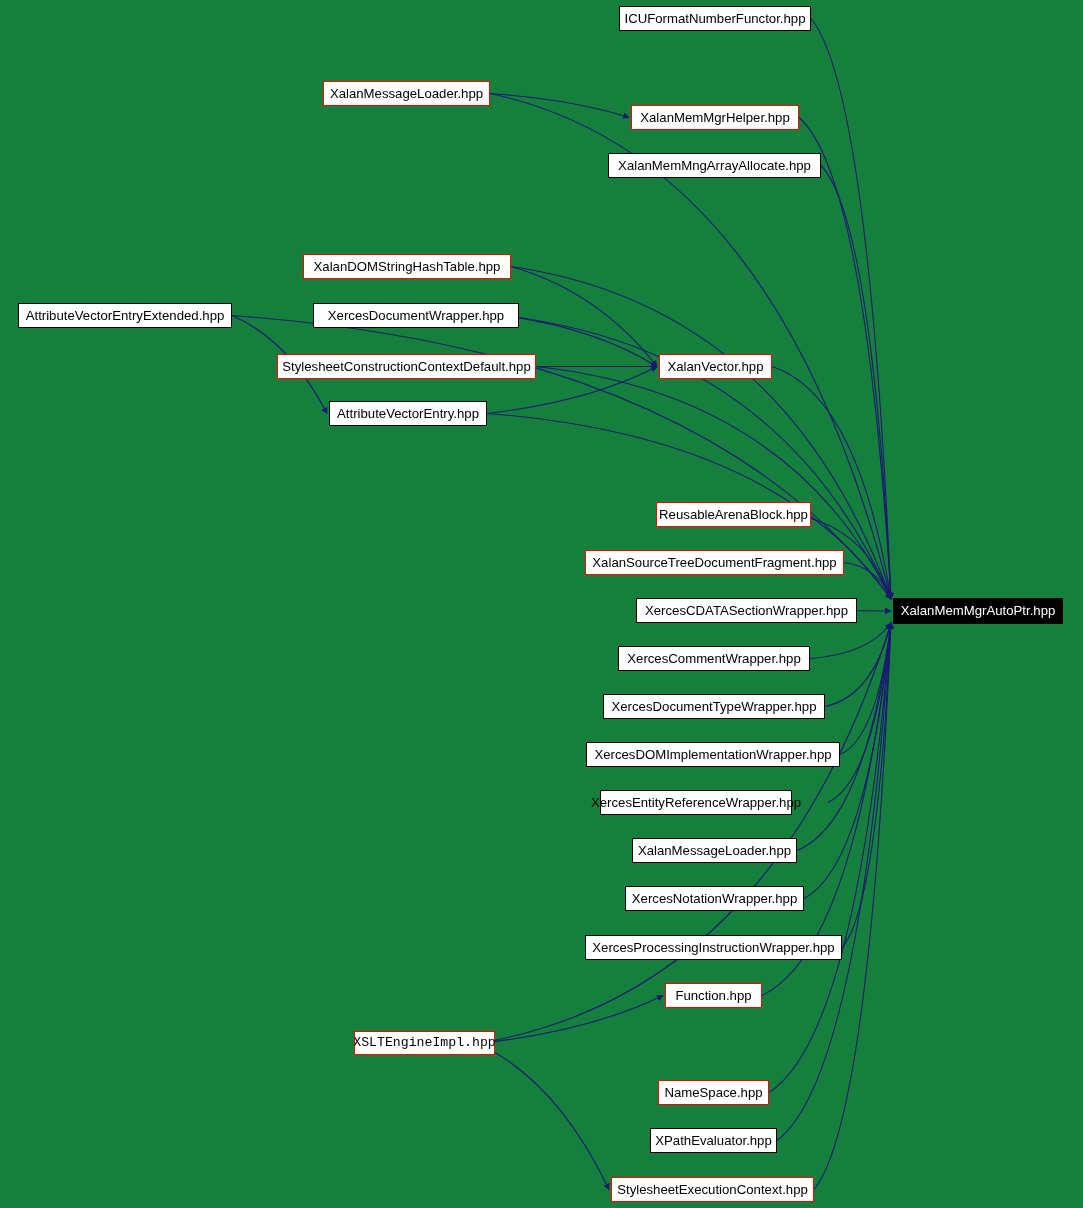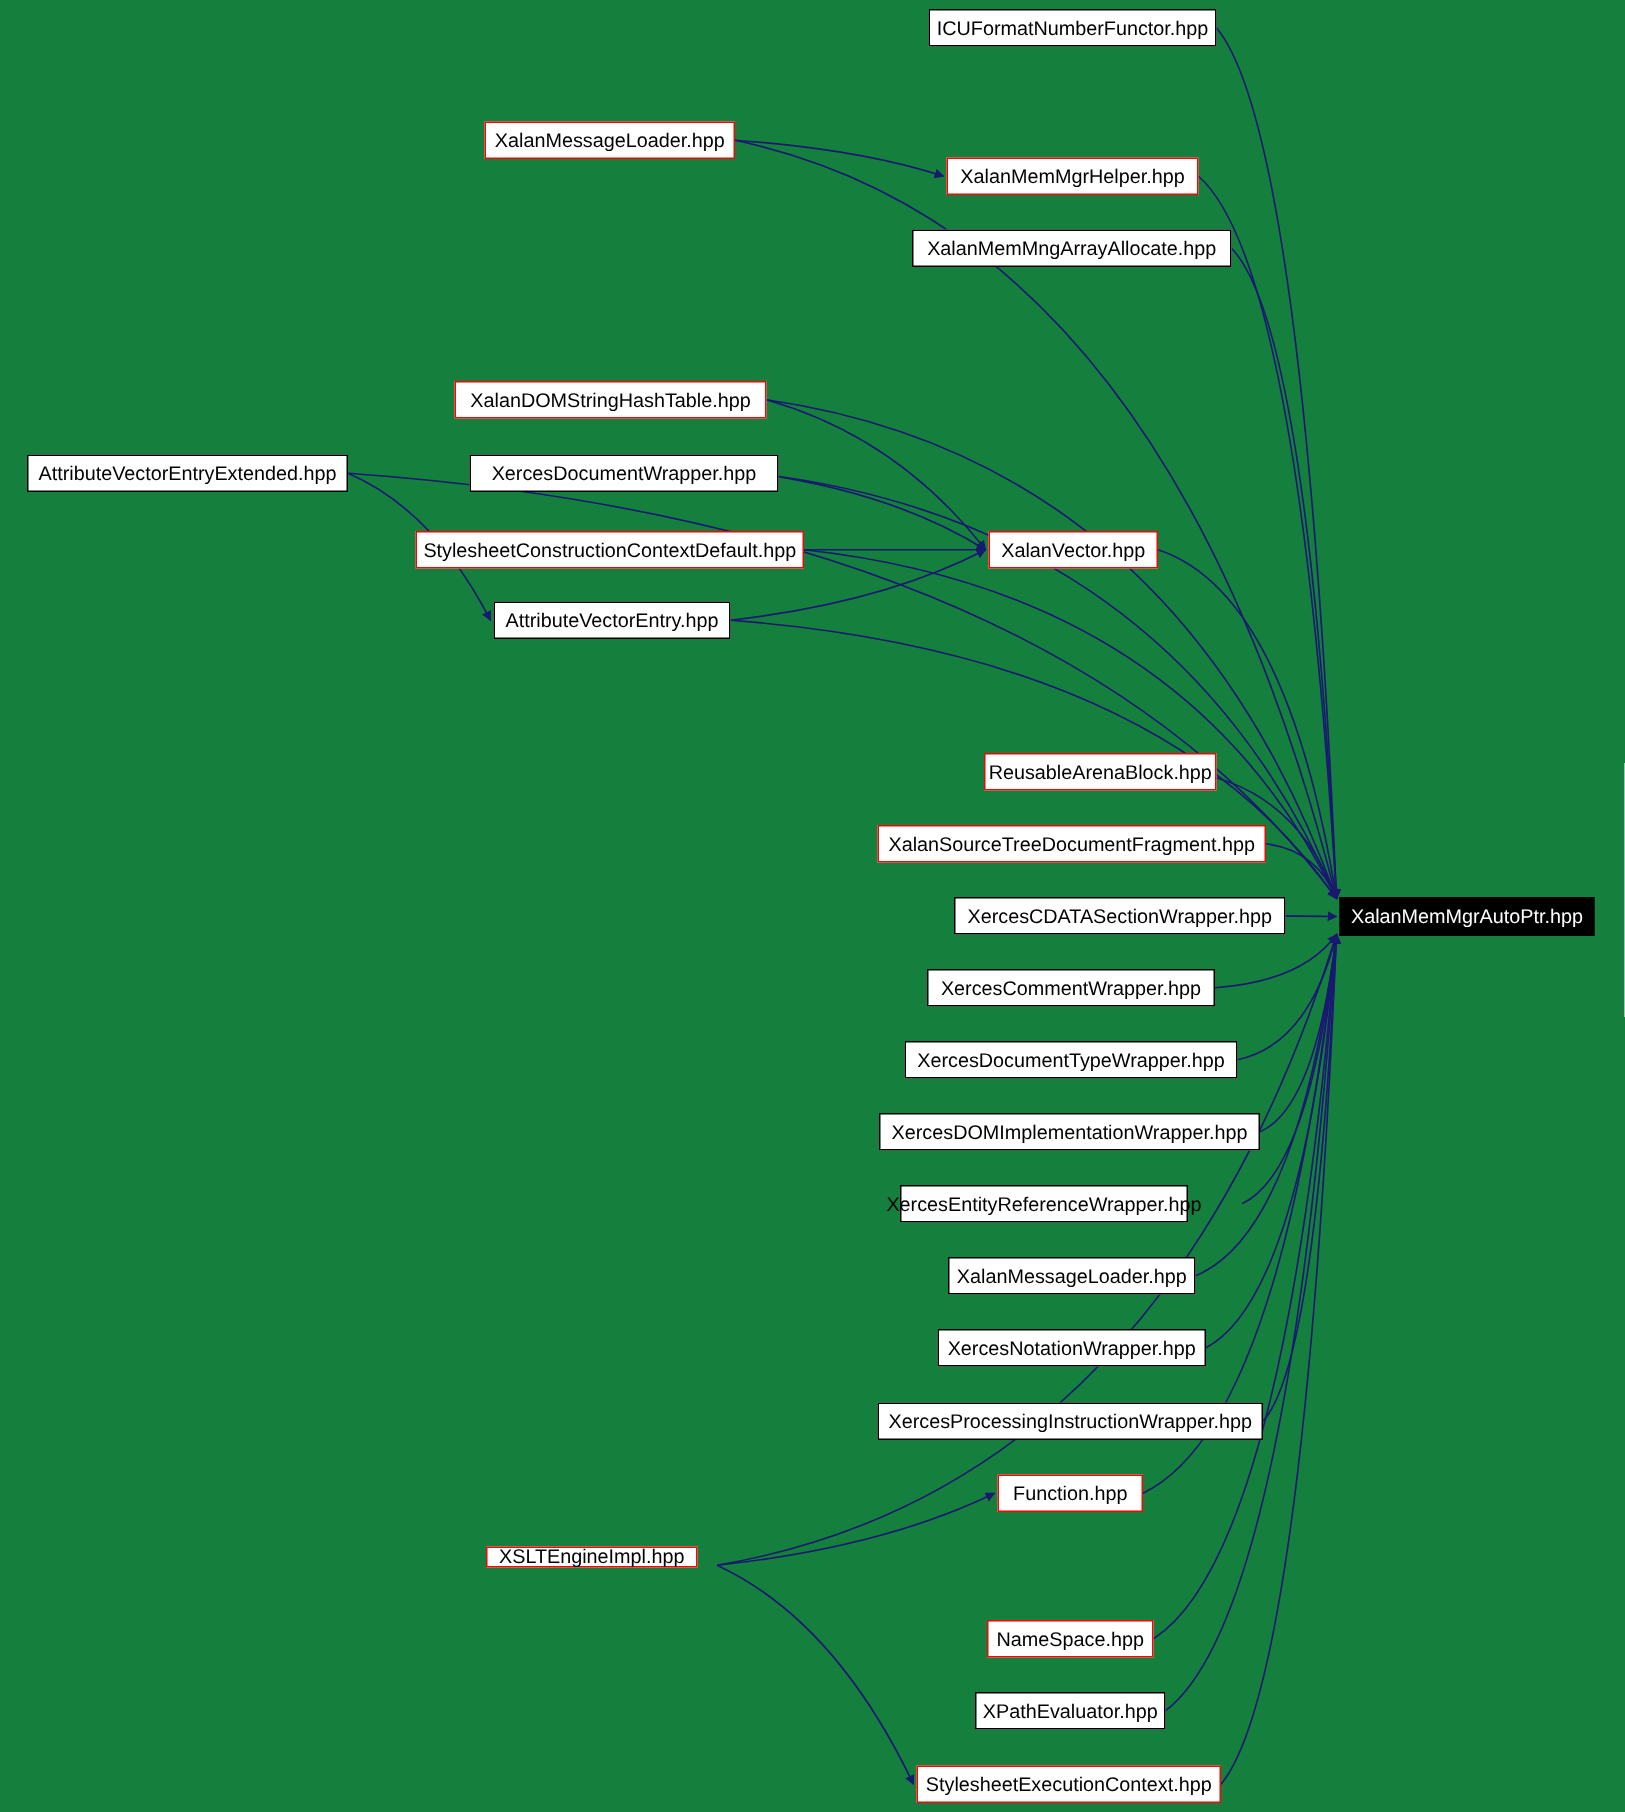--- a/index.html
+++ b/index.html
@@ -138,21 +138,21 @@
       </div>
       <div class="node" style="left: 625px; top: 886px; width: 179px; height: 25px;">
         <span>XercesNotationWrapper.hpp</span>
       </div>
       <div class="node" style="left: 585px; top: 935px; width: 257px; height: 25px;">
         <span>XercesProcessingInstructionWrapper.hpp</span>
       </div>
       <div class="node red" style="left: 665px; top: 983px; width: 97px; height: 25px;">
         <span>Function.hpp</span>
       </div>
-      <div class="node red" style="left: 324px; top: 1031px; width: 141px; height: 14px;">
+      <div class="node red" style="left: 354px; top: 1031px; width: 141px; height: 24px; font-family: Liberation Mono, monospace;">
         <span>XSLTEngineImpl.hpp</span>
       </div>
       <div class="node red" style="left: 658px; top: 1080px; width: 111px; height: 25px;">
         <span>NameSpace.hpp</span>
       </div>
       <div class="node" style="left: 650px; top: 1128px; width: 127px; height: 25px;">
         <span>XPathEvaluator.hpp</span>
       </div>
       <div class="node red" style="left: 611px; top: 1177px; width: 203px; height: 25px;">
         <span>StylesheetExecutionContext.hpp</span>

